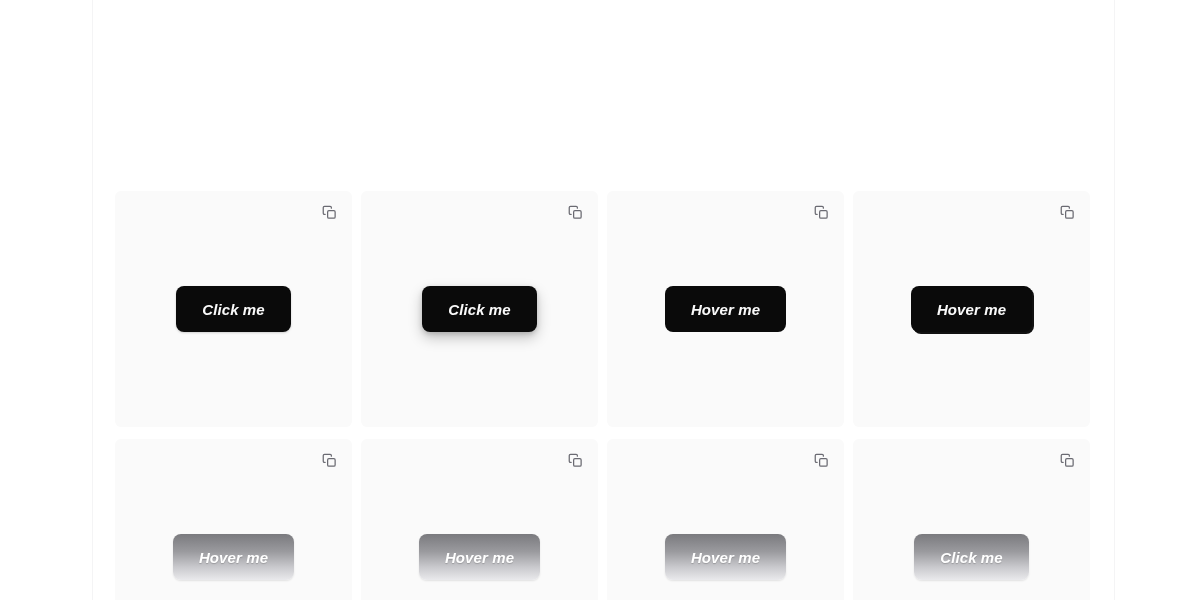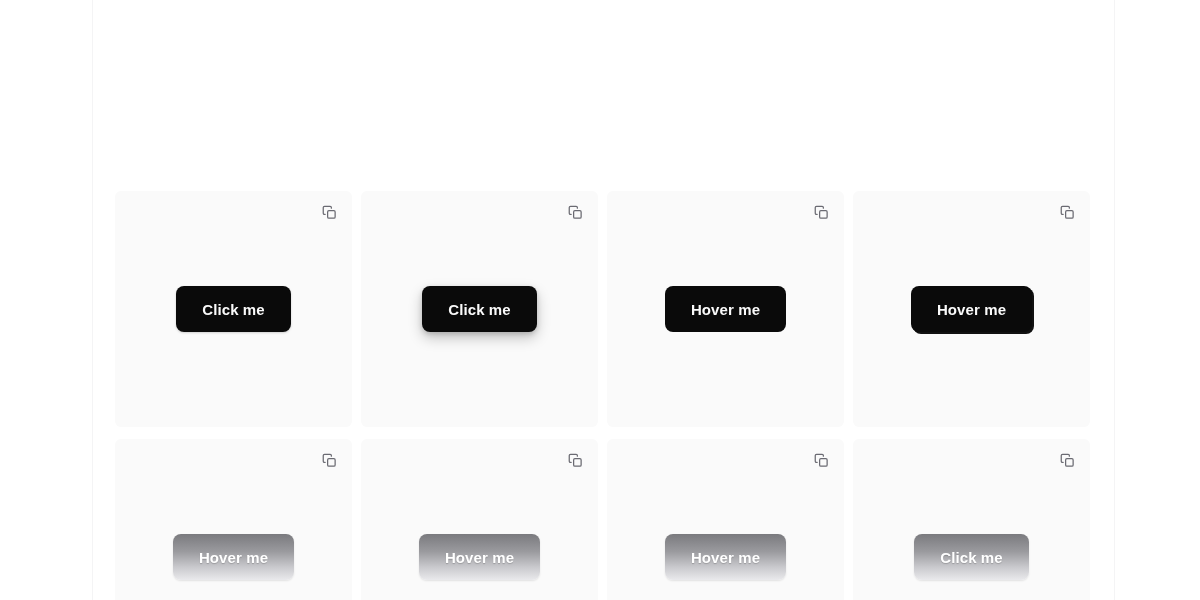--- a/index.html
+++ b/index.html
@@ -92,20 +92,21 @@
     font-weight: 700;
     letter-spacing: .1px;
     line-height: 1;
     padding: 0 26px;
     height: 46px;
     border-radius: 8px;
     display: inline-flex;
     align-items: center;
     justify-content: center;
     white-space: nowrap;
+    font-style: italic;
   }
 
   
   .v-solid {
     background: #0a0a0a;
     color: #fafafa;
     box-shadow: 0 1px 2px rgba(0,0,0,.10), 0 1px 3px rgba(0,0,0,.08);
   }
 
   

